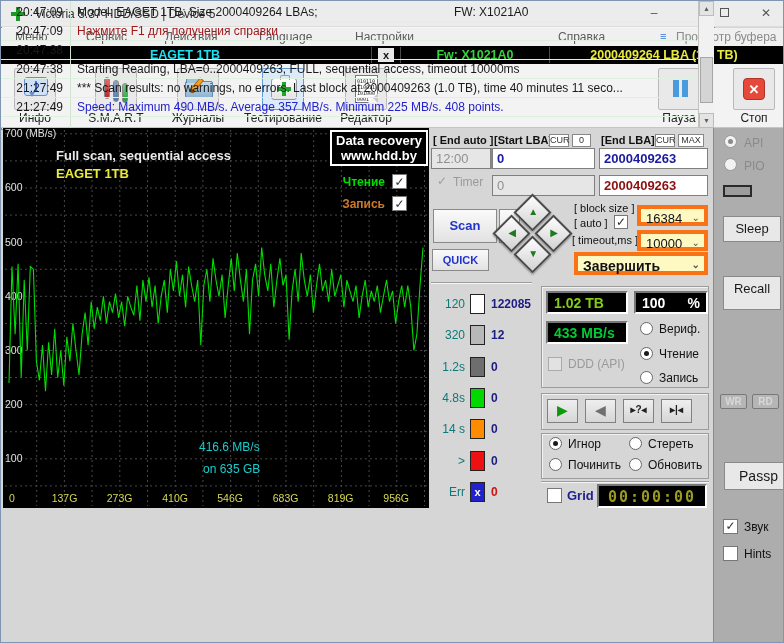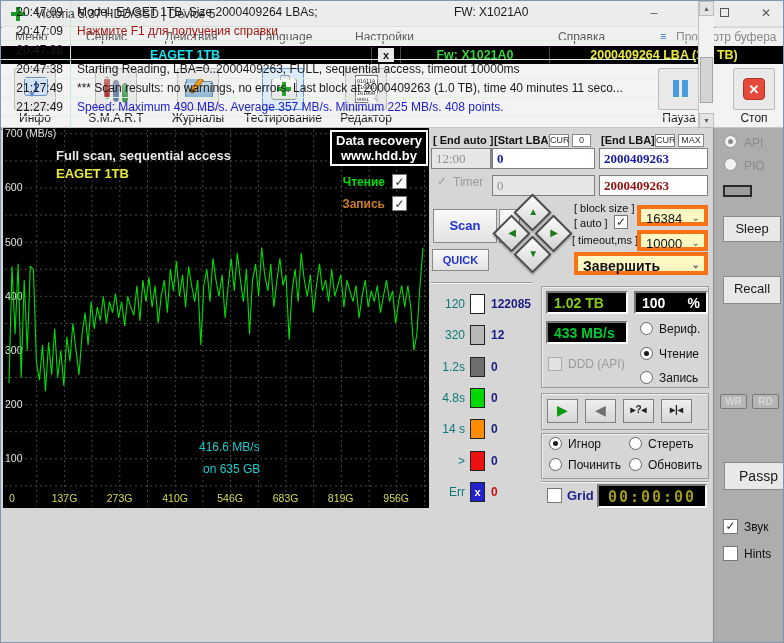--- a/index.html
+++ b/index.html
@@ -60,21 +60,21 @@
   .gtxt{position:absolute;white-space:nowrap;}
   #g-watermark{right:1px;top:2px;border:2px solid #fff;background:#000;color:#fff;
                font-weight:bold;font-size:13px;line-height:15px;text-align:center;padding:1px 4px;}
   .legend-cb{width:15px;height:15px;background:#fff;border:1px solid #777;color:#333;
              font-size:12px;line-height:14px;text-align:center;}
   
   #panel{left:428px;top:127px;width:284px;height:383px;background:#d6d6d6;}
   .blbl{font-size:11px;color:#111;white-space:nowrap;}
   .minibtn{background:#fff;border:1px solid #888;font-size:9px;color:#333;text-align:center;line-height:11px;}
   .edit{background:#fff;border:1px solid #7f7f7f;font-size:13px;font-weight:bold;color:#1a1aa0;
-        padding:2px 0 0 4px;white-space:nowrap;overflow:hidden;font-family:Liberation Serif, serif;}
+        padding:2px 0 0 4px;white-space:nowrap;overflow:hidden;}
   .edit.dis{background:#e6e6e6;color:#909090;font-weight:normal;}
   .edit.red{color:#8d1010;}
   .btn3d{background:linear-gradient(#fafafa,#e2e2e2);border:1px solid #8a8a8a;text-align:center;color:#111;}
   .blue-b{color:#2233cc;font-weight:bold;}
   .combo{background:#fef9c3;border:4px solid #f97316;font-size:13px;color:#111;padding:2px 0 0 5px;}
   .combo .ar{position:absolute;right:4px;top:3px;color:#555;font-size:10px;}
   .diamond{position:absolute;width:27px;height:27px;background:linear-gradient(135deg,#fdfdfd,#d2d2d2);
            border:2px solid #4a4a4a;transform:rotate(45deg);box-shadow:1px 1px 2px rgba(0,0,0,.35);}
   .diamond span{position:absolute;left:0;top:5px;width:23px;text-align:center;transform:rotate(-45deg);
                 color:#1d7a1d;font-size:10px;}
@@ -360,21 +360,21 @@
     <div class="lcd abs" style="left:168px;top:356px;width:110px;height:24px;color:#9a9a20;font-family:'DejaVu Sans Mono',monospace;font-size:15px;letter-spacing:2px;text-align:center;padding-left:0">00:00:00</div>
   </div>
 
   <div id="strip" class="abs">
     <div class="radio dis on abs" style="left:10px;top:7px"></div>
     <div class="abs" style="left:30px;top:8px;font-size:12px;color:#8a8a8a">API</div>
     <div class="radio dis abs" style="left:10px;top:30px"></div>
     <div class="abs" style="left:30px;top:31px;font-size:12px;color:#8a8a8a">PIO</div>
     <div class="abs" style="left:9px;top:57px;width:29px;height:12px;background:#9c9c9c;border:2px solid #2a2a2a"></div>
     <div class="strip-btn abs" style="left:9px;top:88px;width:58px;height:26px;line-height:24px">Sleep</div>
-    <div class="strip-btn abs" style="left:9px;top:148px;width:58px;height:28px;line-height:24px">Recall</div>
+    <div class="strip-btn abs" style="left:9px;top:148px;width:58px;height:34px;line-height:24px">Recall</div>
     <div class="tinybtn abs" style="left:6px;top:266px;width:27px;height:15px">WR</div>
     <div class="tinybtn abs" style="left:38px;top:266px;width:27px;height:15px">RD</div>
     <div class="strip-btn abs" style="left:10px;top:334px;width:69px;height:28px;line-height:26px;font-size:14px">Passp</div>
     <div class="cb abs" style="left:9px;top:391px;width:15px;height:15px">✓</div>
     <div class="abs" style="left:30px;top:392px;font-size:12px;color:#111">Звук</div>
     <div class="cb abs" style="left:9px;top:418px;width:15px;height:15px"></div>
     <div class="abs" style="left:30px;top:419px;font-size:12px;color:#111">Hints</div>
   </div>
 
   <div id="log">

